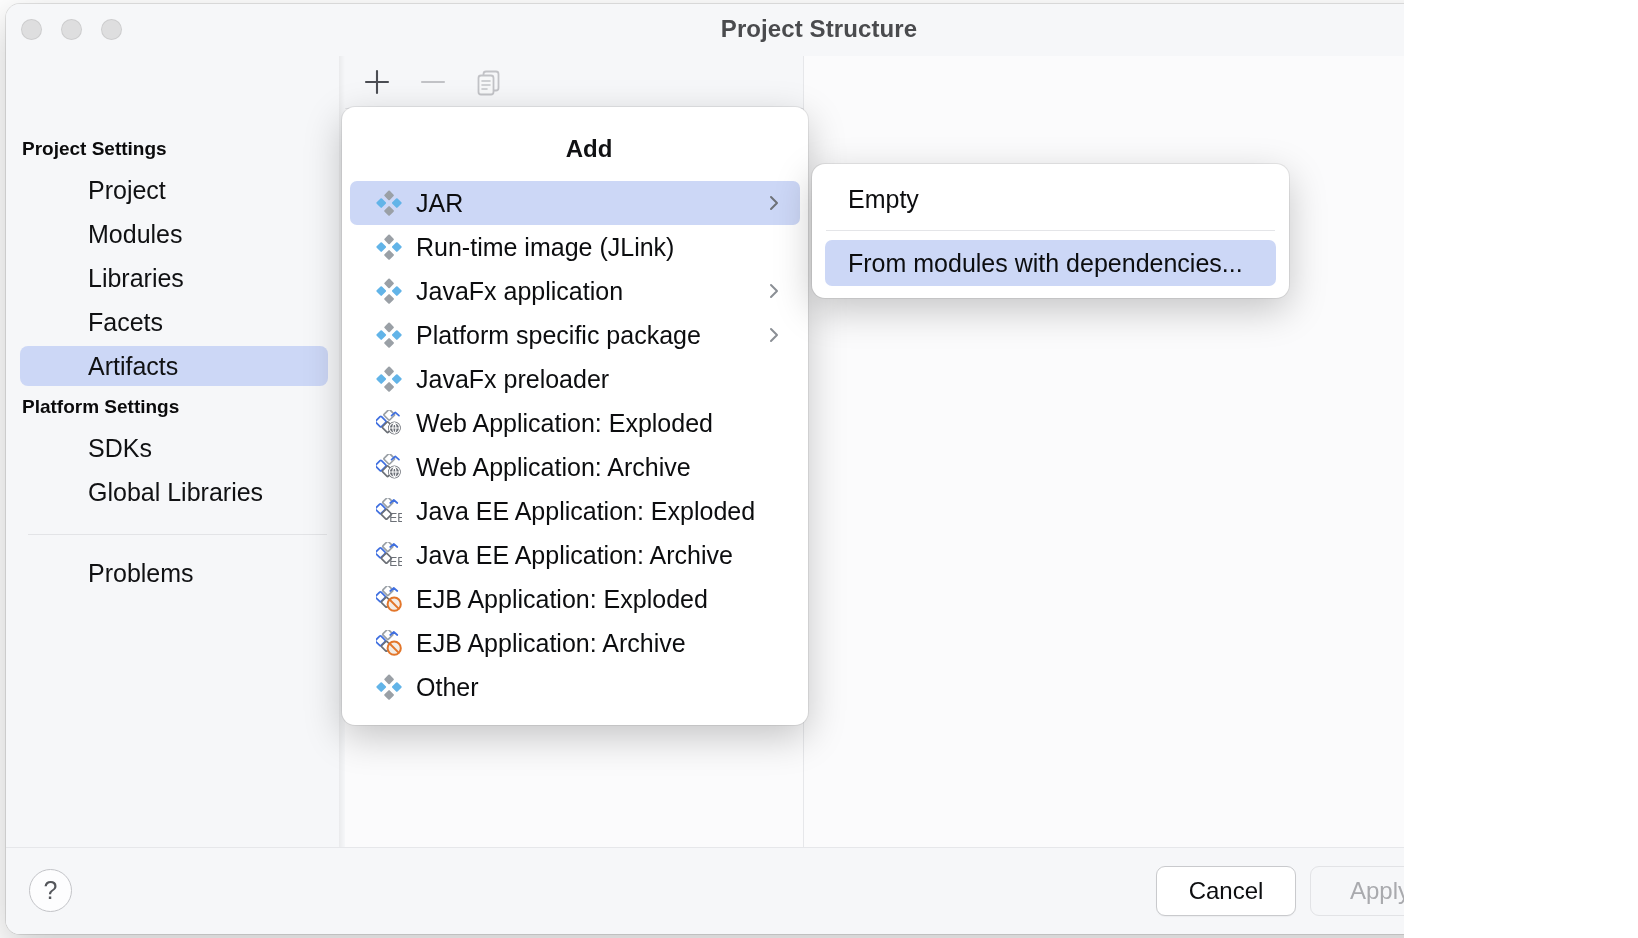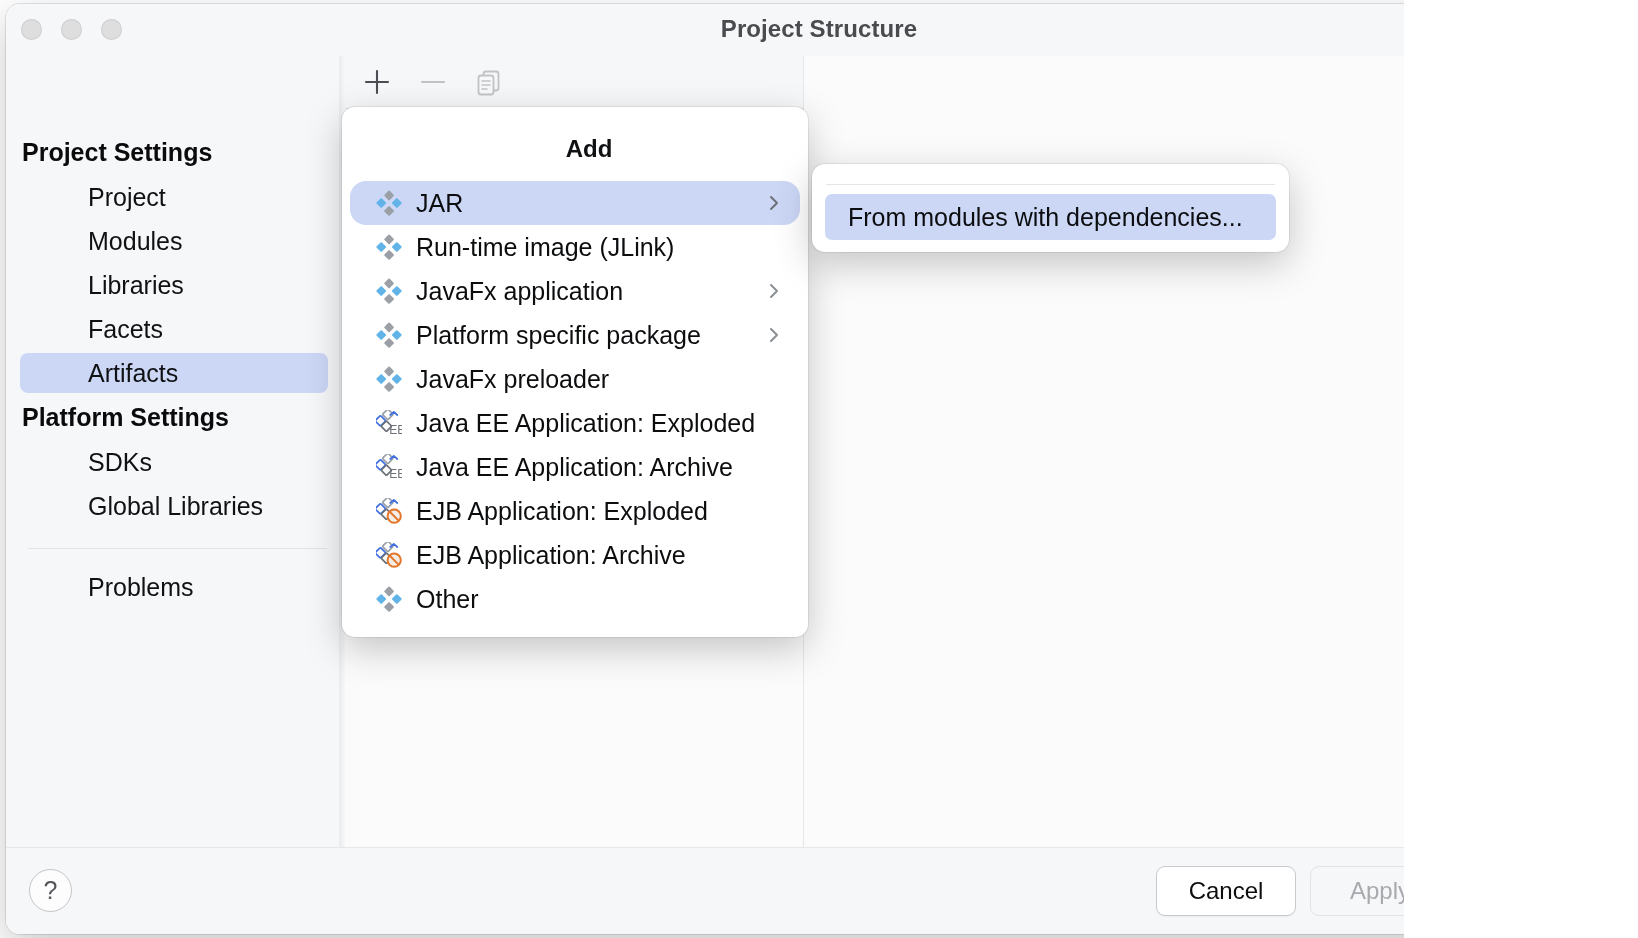--- a/index.html
+++ b/index.html
@@ -84,21 +84,21 @@
     width: 333px;
     bottom: 0;
     background: #f6f7f9;
   }
   .sidebar-inner {
     position: absolute;
     left: 0; right: 0;
     top: 76px;
   }
   .side-group {
-    font-size: 25px;
+    font-size: 19px;
     font-weight: bold;
     color: #0b0b0c;
     padding: 6px 0 6px 16px;
     margin-bottom: 2px;
   }
   .side-item {
     font-size: 25px;
     color: #101113;
     height: 40px;
     line-height: 40px;
@@ -250,21 +250,21 @@
     font-size: 24px;
     font-weight: bold;
     color: #101113;
     padding: 20px 0 18px 0;
     margin-left: 28px;
   }
   .menu-item {
     position: relative;
     height: 44px;
     margin: 0 8px;
-    border-radius: 16px;
+    border-radius: 7px;
     display: flex;
     align-items: center;
     padding-left: 26px;
     box-sizing: border-box;
   }
   .menu-item.selected { background: #ccd7f6; }
   .menu-label {
     font-size: 25px;
     color: #0c0d0f;
     white-space: nowrap;
@@ -472,21 +472,49 @@
           <svg width="26" height="26" viewBox="0 0 26 26">
             <rect x="9.4" y="1.6" width="7.4" height="7.4" rx="1" transform="rotate(45 13 5.3)" fill="#9aa0a6"></rect>
             <rect x="1.6" y="9.4" width="7.4" height="7.4" rx="1" transform="rotate(45 5.3 13)" fill="#62b4e8"></rect>
             <rect x="17.2" y="9.4" width="7.4" height="7.4" rx="1" transform="rotate(45 20.9 13)" fill="#62b4e8"></rect>
             <rect x="9.4" y="17.2" width="7.4" height="7.4" rx="1" transform="rotate(45 13 20.9)" fill="#9aa0a6"></rect>
           </svg>
         </span>
         <span class="menu-label">JavaFx preloader</span>
       </div>
 
-
+      <div class="menu-item">
+        <span class="menu-icon">
+          <svg width="26" height="26" viewBox="0 0 26 26">
+            <rect x="9.2" y="0.8" width="8" height="8" rx="1" transform="rotate(45 13.2 4.8)" fill="none" stroke="#9aa0a6" stroke-width="1.7"></rect>
+            <rect x="0.8" y="7.6" width="8" height="8" rx="1" transform="rotate(45 4.8 11.6)" fill="none" stroke="#3f6fe0" stroke-width="1.7"></rect>
+            <rect x="7.6" y="13.2" width="8" height="8" rx="1" transform="rotate(45 11.6 17.2)" fill="none" stroke="#6c7077" stroke-width="1.7"></rect>
+            <path d="M15.5 5.6 L19.3 2.4 L23 5.6" fill="none" stroke="#3f6fe0" stroke-width="1.7" stroke-linecap="round" stroke-linejoin="round"></path>
+            <circle cx="18.4" cy="18" r="6.4" fill="#6c7077"></circle>
+            <circle cx="18.4" cy="18" r="5.1" fill="none" stroke="#ffffff" stroke-width="1.1"></circle>
+            <path d="M13.3 18 H23.5 M18.4 12.9 C20.6 15.6 20.6 20.4 18.4 23.1 C16.2 20.4 16.2 15.6 18.4 12.9 Z" fill="none" stroke="#ffffff" stroke-width="1.1"></path>
+          </svg>
+        </span>
+        <span class="menu-label">Web Application: Exploded</span>
+      </div>
+
+      <div class="menu-item">
+        <span class="menu-icon">
+          <svg width="26" height="26" viewBox="0 0 26 26">
+            <rect x="9.2" y="0.8" width="8" height="8" rx="1" transform="rotate(45 13.2 4.8)" fill="none" stroke="#9aa0a6" stroke-width="1.7"></rect>
+            <rect x="0.8" y="7.6" width="8" height="8" rx="1" transform="rotate(45 4.8 11.6)" fill="none" stroke="#3f6fe0" stroke-width="1.7"></rect>
+            <rect x="7.6" y="13.2" width="8" height="8" rx="1" transform="rotate(45 11.6 17.2)" fill="none" stroke="#6c7077" stroke-width="1.7"></rect>
+            <path d="M15.5 5.6 L19.3 2.4 L23 5.6" fill="none" stroke="#3f6fe0" stroke-width="1.7" stroke-linecap="round" stroke-linejoin="round"></path>
+            <circle cx="18.4" cy="18" r="6.4" fill="#6c7077"></circle>
+            <circle cx="18.4" cy="18" r="5.1" fill="none" stroke="#ffffff" stroke-width="1.1"></circle>
+            <path d="M13.3 18 H23.5 M18.4 12.9 C20.6 15.6 20.6 20.4 18.4 23.1 C16.2 20.4 16.2 15.6 18.4 12.9 Z" fill="none" stroke="#ffffff" stroke-width="1.1"></path>
+          </svg>
+        </span>
+        <span class="menu-label">Web Application: Archive</span>
+      </div>
 
       <div class="menu-item">
         <span class="menu-icon">
           <svg width="26" height="26" viewBox="0 0 26 26">
             <rect x="8.0" y="0.6" width="7.6" height="7.6" rx="1" transform="rotate(45 11.8 4.4)" fill="none" stroke="#9aa0a6" stroke-width="1.7"></rect>
             <rect x="0.6" y="7.0" width="7.6" height="7.6" rx="1" transform="rotate(45 4.4 10.8)" fill="none" stroke="#3f6fe0" stroke-width="1.7"></rect>
             <rect x="6.6" y="12.4" width="7.6" height="7.6" rx="1" transform="rotate(45 10.4 16.2)" fill="none" stroke="#6c7077" stroke-width="1.7"></rect>
             <path d="M14.2 5.0 L17.8 2.0 L21.3 5.0" fill="none" stroke="#3f6fe0" stroke-width="1.7" stroke-linecap="round" stroke-linejoin="round"></path>
             <text x="13.2" y="24.4" font-family="'Liberation Sans',sans-serif" font-size="12" fill="#6c7077">EE</text>
           </svg>
@@ -542,18 +570,19 @@
             <rect x="1.6" y="9.4" width="7.4" height="7.4" rx="1" transform="rotate(45 5.3 13)" fill="#62b4e8"></rect>
             <rect x="17.2" y="9.4" width="7.4" height="7.4" rx="1" transform="rotate(45 20.9 13)" fill="#62b4e8"></rect>
             <rect x="9.4" y="17.2" width="7.4" height="7.4" rx="1" transform="rotate(45 13 20.9)" fill="#9aa0a6"></rect>
           </svg>
         </span>
         <span class="menu-label">Other</span>
       </div>
     </div>
 
     <div class="submenu">
+      <div class="sub-item">Empty</div>
       <div class="sub-sep"></div>
       <div class="sub-item selected">From modules with dependencies...</div>
     </div>
 
   </div>
 </div>
 
 </body></html>

